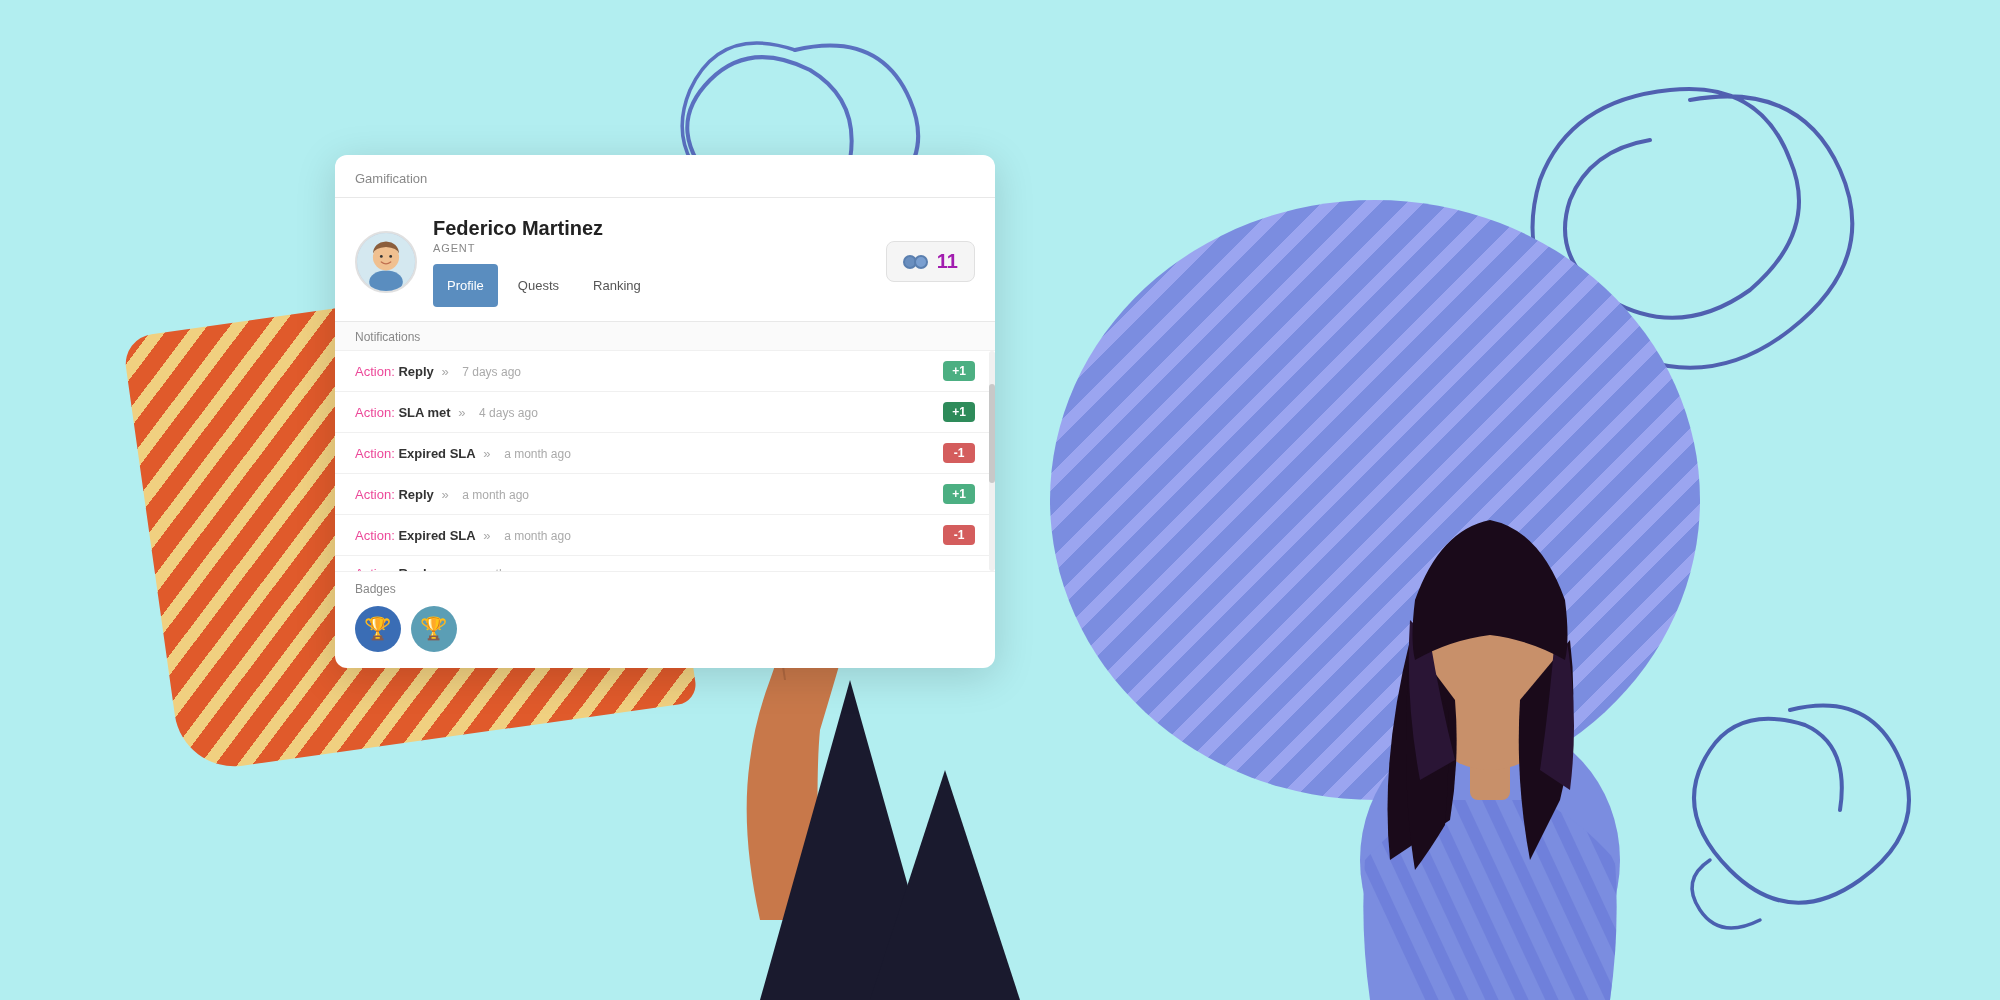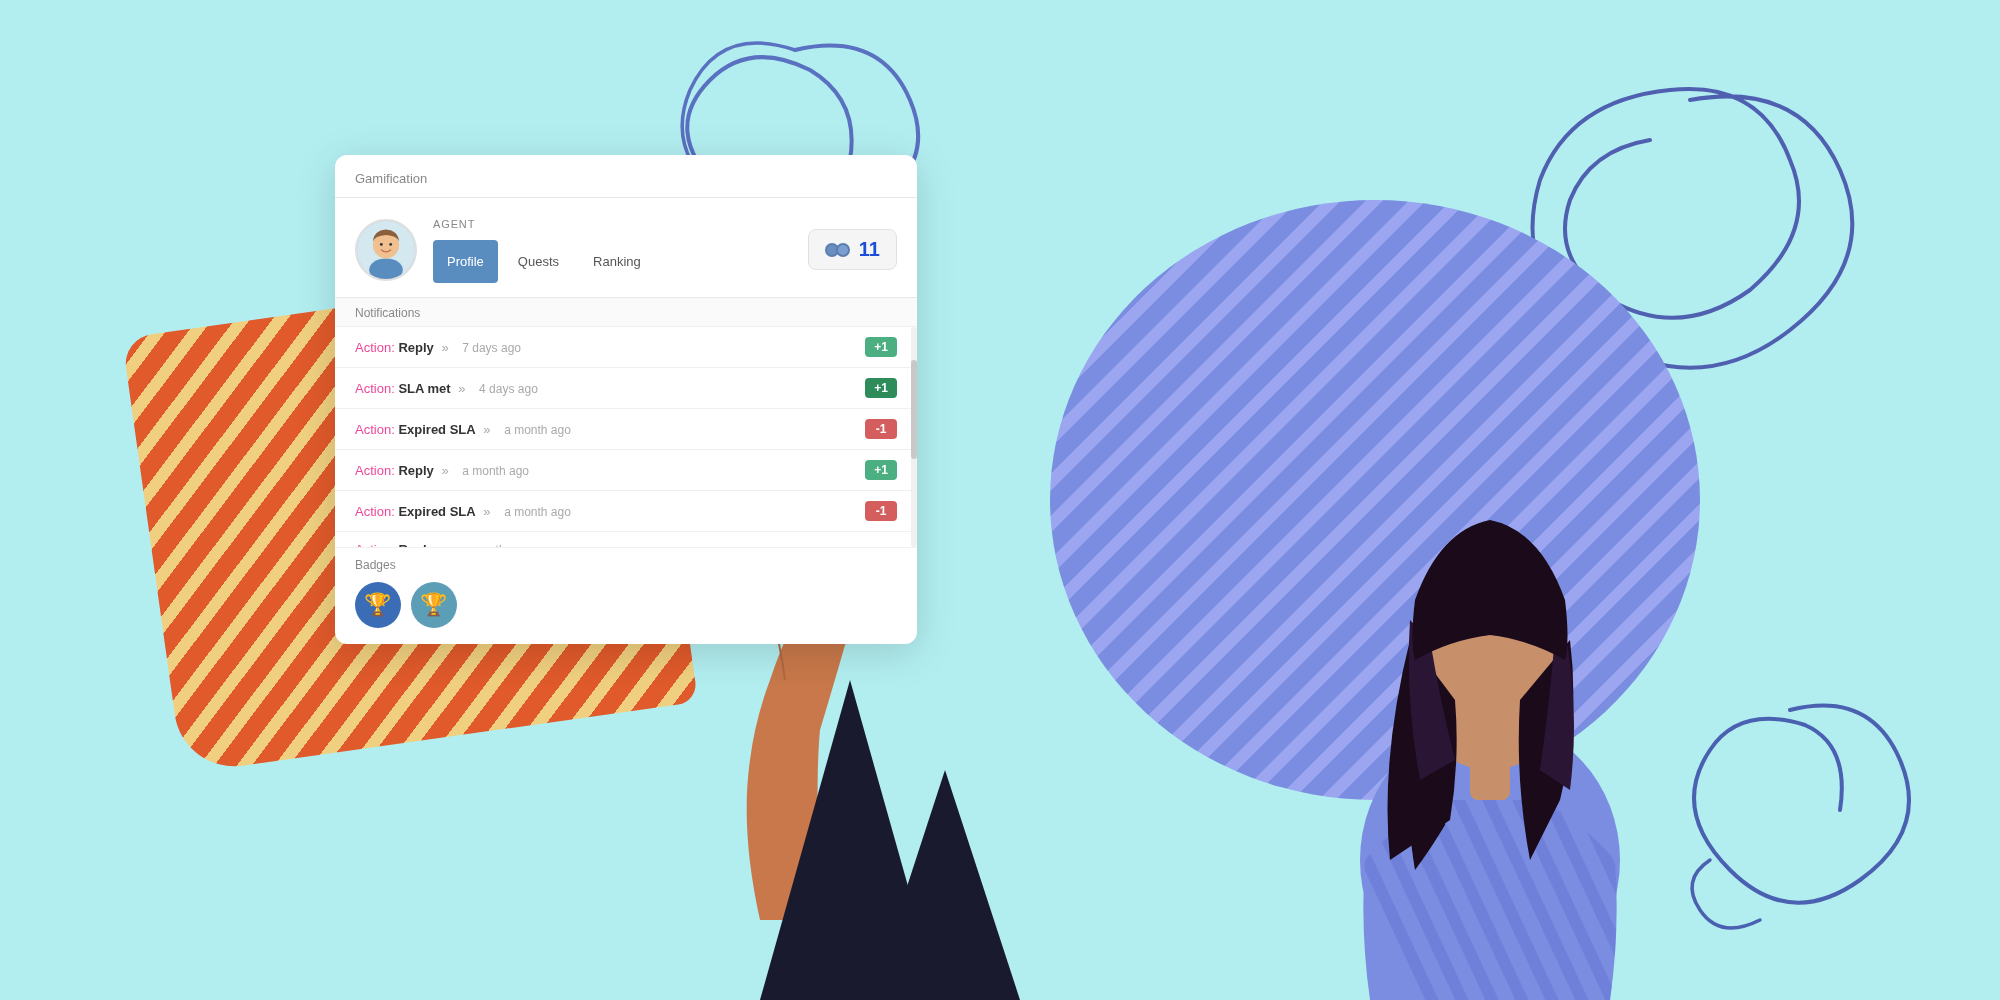--- a/index.html
+++ b/index.html
@@ -81,21 +81,21 @@
       border-right: 70px solid transparent;
       border-bottom: 200px solid #1a1a2e;
       z-index: 5;
     }
 
     
     .panel {
       position: absolute;
       left: 335px;
       top: 155px;
-      width: 582px;
+      width: 660px;
       background: #ffffff;
       border-radius: 12px;
       box-shadow: 0 8px 40px rgba(0,0,0,0.15);
       z-index: 10;
       overflow: hidden;
     }
 
     .panel-header {
       padding: 14px 20px 10px;
       border-bottom: 1px solid #e8e8e8;
@@ -210,21 +210,21 @@
       height: 14px;
       border-radius: 50%;
       background: #7a9fd0;
       border: 2px solid #5a7faf;
       margin-left: -6px;
     }
 
     .coins-count {
       font-size: 20px;
       font-weight: 600;
-      color: #1d4ed8;
+      color: #a21caf;
     }
 
     .section-label {
       padding: 8px 20px 6px;
       font-size: 12px;
       color: #888;
       font-weight: 500;
       background: #fafafa;
       border-bottom: 1px solid #f0f0f0;
     }
@@ -414,20 +414,21 @@
         <path d="M17,22 Q18,10 31,9 Q44,10 45,22 Q43,16 31,15 Q19,16 17,22Z" fill="#8b5e3c"></path>
 
         <circle cx="26" cy="25" r="1.5" fill="#333"></circle>
         <circle cx="36" cy="25" r="1.5" fill="#333"></circle>
 
         <path d="M26,31 Q31,35 36,31" fill="none" stroke="#c07050" stroke-width="1.5" stroke-linecap="round"></path>
       </svg>
     </div>
 
     <div class="profile-info">
+      <div class="profile-name">Federico Martinez</div>
       <div class="profile-role">AGENT</div>
       <div class="profile-tabs">
         <button class="tab tab-active">Profile</button>
         <button class="tab tab-inactive">Quests</button>
         <button class="tab tab-inactive">Ranking</button>
       </div>
     </div>
 
     <div class="coins-badge">
       <div class="coins-icon">

